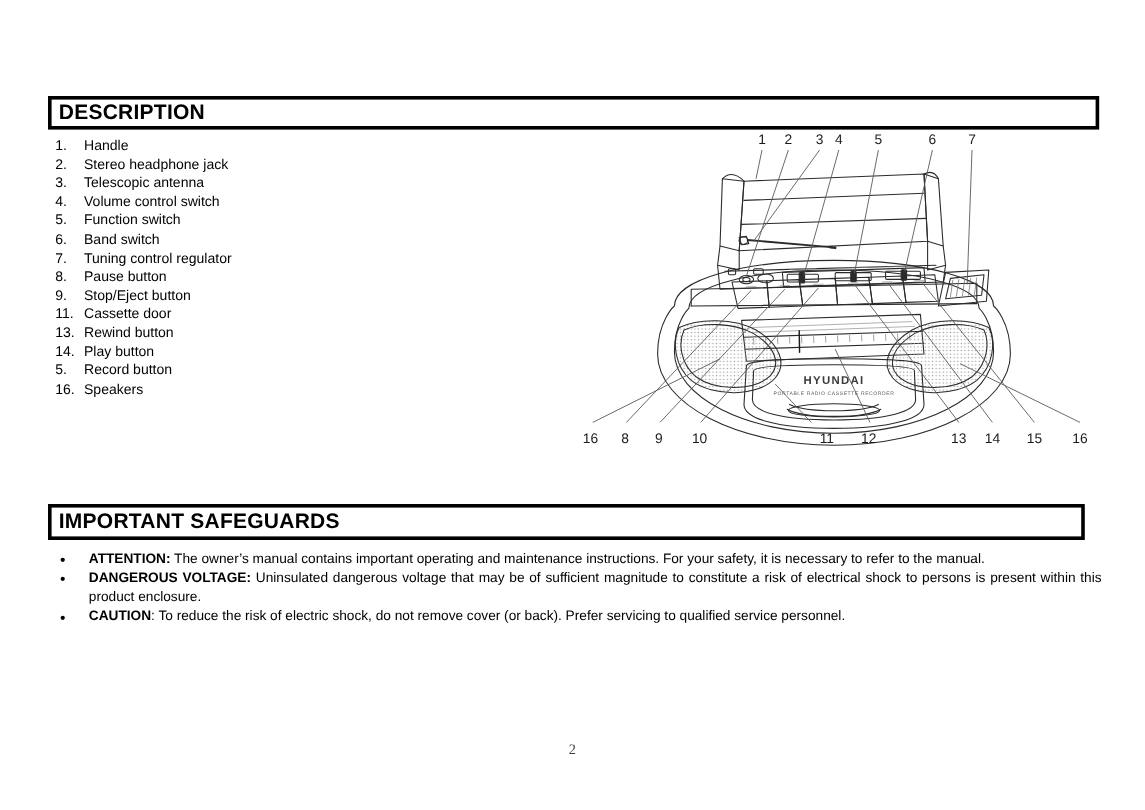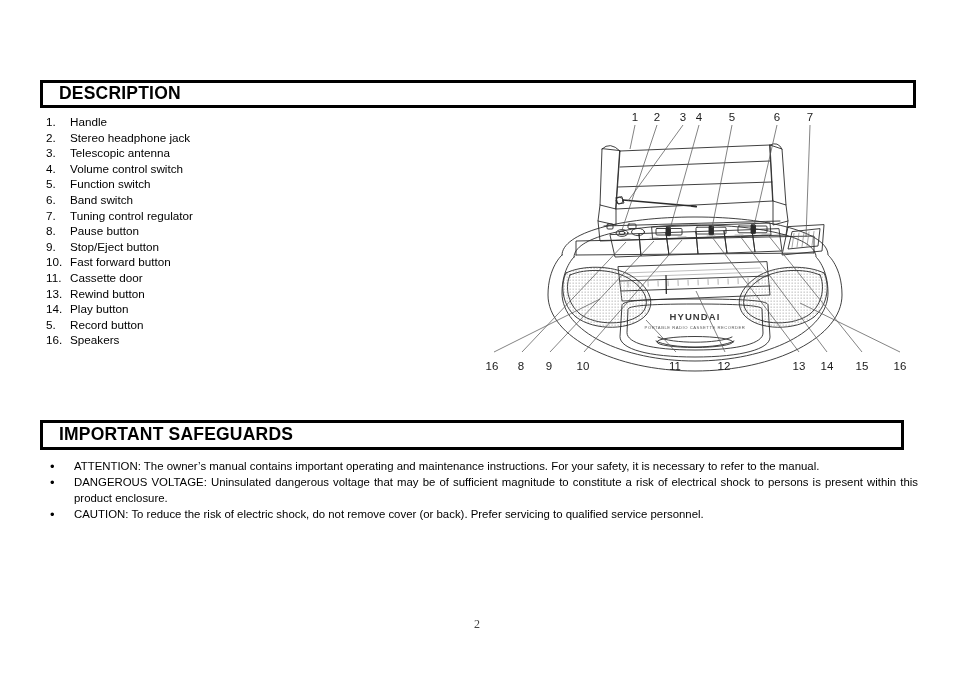--- a/index.html
+++ b/index.html
@@ -22,21 +22,21 @@
     position: absolute;
     border: 3px solid #000;
     background: #fff;
     display: flex;
     align-items: center;
   }
   .section-header .title {
     font-size: 17.5px;
     font-weight: bold;
     letter-spacing: 0.2px;
-    padding-left: 16px;
+    padding-left: 6px;
     line-height: 1;
     color: #000;
   }
 
   #desc-header { left: 40px; top: 80px; width: 876px; height: 28px; }
   #safe-header { left: 40px; top: 420px; width: 864px; height: 30px; }
 
   
   #parts-list {
     position: absolute;
@@ -72,21 +72,21 @@
     line-height: 15.4px;
     text-align: justify;
     color: #000;
   }
   .safe-item .bullet {
     position: absolute;
     left: 4px; top: 0;
     font-size: 13px;
     line-height: 15.4px;
   }
-  .safe-item .lead { font-weight: normal; }
+  .safe-item .lead { font-weight: bold; }
 
   
   #page-number {
     position: absolute;
     left: 0; top: 617px;
     width: 954px;
     text-align: center;
     font-family: "Liberation Serif", serif;
     font-size: 12px;
     color: #444;
@@ -147,24 +147,20 @@
         <span class="part-num">7.</span>
         <span class="part-label">Tuning control regulator</span>
       </div>
       <div class="part-item">
         <span class="part-num">8.</span>
         <span class="part-label">Pause button</span>
       </div>
       <div class="part-item">
         <span class="part-num">9.</span>
         <span class="part-label">Stop/Eject button</span>
-      </div>
-      <div class="part-item">
-        <span class="part-num">10.</span>
-        <span class="part-label">Fast forward button</span>
       </div>
       <div class="part-item">
         <span class="part-num">11.</span>
         <span class="part-label">Cassette door</span>
       </div>
       <div class="part-item">
         <span class="part-num">13.</span>
         <span class="part-label">Rewind button</span>
       </div>
       <div class="part-item">
@@ -382,21 +378,21 @@
         <div class="callout-num" style="left: 229px; top: 6px;">4</div>
         <div class="callout-num" style="left: 262px; top: 6px;">5</div>
         <div class="callout-num" style="left: 307px; top: 6px;">6</div>
         <div class="callout-num" style="left: 340px; top: 6px;">7</div>
       </div>
     <div id="callouts-bottom">
         <div class="callout-num" style="left: 22px; top: 255px;">16</div>
         <div class="callout-num" style="left: 51px; top: 255px;">8</div>
         <div class="callout-num" style="left: 79px; top: 255px;">9</div>
         <div class="callout-num" style="left: 113px; top: 255px;">10</div>
-        <div class="callout-num" style="left: 205px; top: 255px;">11</div>
+        <div class="callout-num" style="left: 219px; top: 255px;">11</div>
         <div class="callout-num" style="left: 254px; top: 255px;">12</div>
         <div class="callout-num" style="left: 329px; top: 255px;">13</div>
         <div class="callout-num" style="left: 357px; top: 255px;">14</div>
         <div class="callout-num" style="left: 392px; top: 255px;">15</div>
         <div class="callout-num" style="left: 430px; top: 255px;">16</div>
       </div>
   </div>
 
   <div id="safe-header" class="section-header">
     <span class="title">IMPORTANT SAFEGUARDS</span>

